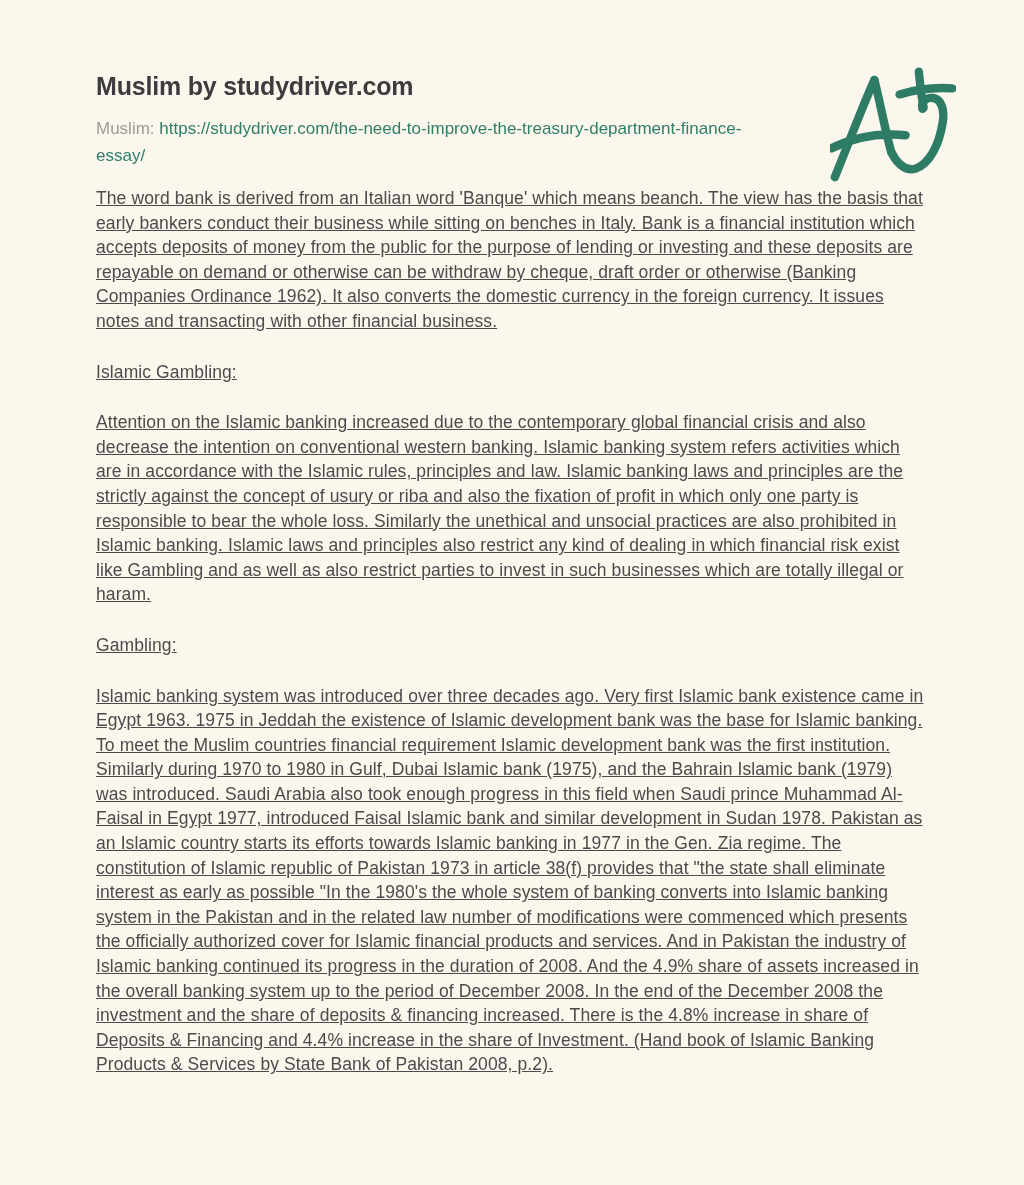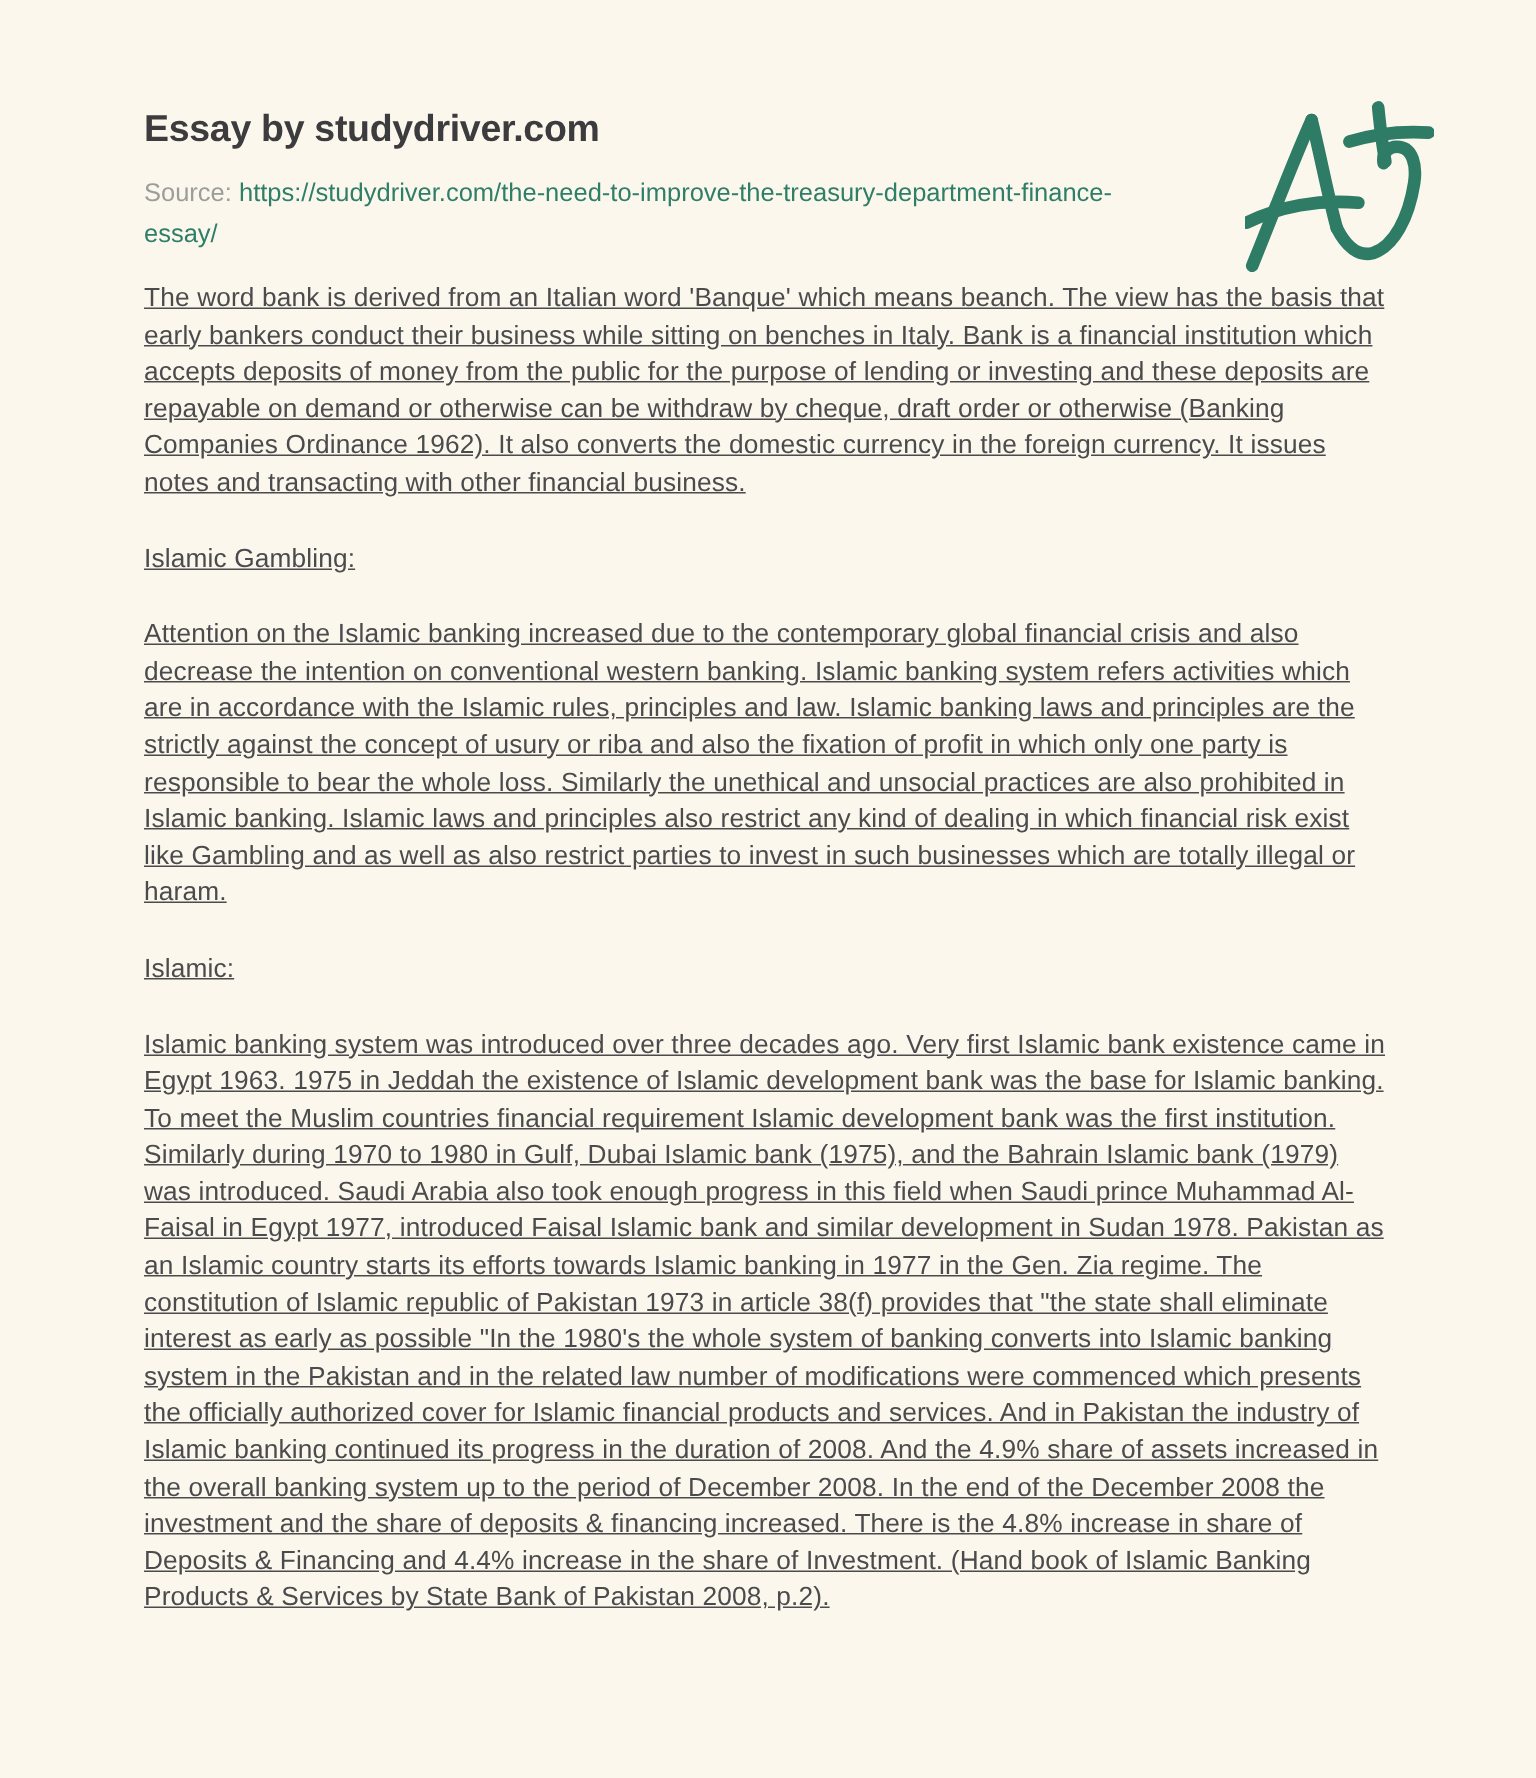--- a/index.html
+++ b/index.html
@@ -68,22 +68,22 @@
     text-decoration: underline;
   }
   .essay-body p.first { margin-top: 17px; }
 </style>
 </head>
 <body>
 
 <div class="page">
 
   <header>
-    <h1 class="site-title">Essay by studydriver.com</h1>
-    <p class="source-line"><span>Source:</span> <a class="source-url">https://studydriver.com/the-need-to-improve-the-treasury-department-finance-essay/</a></p>
+    <h1 class="site-title">Muslim by studydriver.com</h1>
+    <p class="source-line"><span>Muslim:</span> <a class="source-url">https://studydriver.com/the-need-to-improve-the-treasury-department-finance-essay/</a></p>
 
     <div class="logo">
       <svg viewBox="0 0 105 105" fill="none" xmlns="http://www.w3.org/2000/svg">
         <g stroke="#2e7c66" stroke-width="7" stroke-linecap="round" fill="none">
 
           <path d="M 4 101 C 15 74, 27 42, 37 20"></path>
 
           <path d="M 37 20 C 42 40, 46 62, 51 80"></path>
 
           <path d="M 1 77 C 19 68, 41 64, 63 66"></path>
@@ -99,19 +99,19 @@
   </header>
 
   <main class="essay-body">
 
     <p class="first">The word bank is derived from an Italian word 'Banque' which means beanch. The view has the basis that early bankers conduct their business while sitting on benches in Italy. Bank is a financial institution which accepts deposits of money from the public for the purpose of lending or investing and these deposits are repayable on demand or otherwise can be withdraw by cheque, draft order or otherwise (Banking Companies Ordinance 1962). It also converts the domestic currency in the foreign currency. It issues notes and transacting with other financial business.</p>
 
     <p>Islamic Gambling:</p>
 
     <p>Attention on the Islamic banking increased due to the contemporary global financial crisis and also decrease the intention on conventional western banking. Islamic banking system refers activities which are in accordance with the Islamic rules, principles and law. Islamic banking laws and principles are the strictly against the concept of usury or riba and also the fixation of profit in which only one party is responsible to bear the whole loss. Similarly the unethical and unsocial practices are also prohibited in Islamic banking. Islamic laws and principles also restrict any kind of dealing in which financial risk exist like Gambling and as well as also restrict parties to invest in such businesses which are totally illegal or haram.</p>
 
-    <p>Islamic:</p>
+    <p>Gambling:</p>
 
     <p>Islamic banking system was introduced over three decades ago. Very first Islamic bank existence came in Egypt 1963. 1975 in Jeddah the existence of Islamic development bank was the base for Islamic banking. To meet the Muslim countries financial requirement Islamic development bank was the first institution. Similarly during 1970 to 1980 in Gulf, Dubai Islamic bank (1975), and the Bahrain Islamic bank (1979) was introduced. Saudi Arabia also took enough progress in this field when Saudi prince Muhammad Al-Faisal in Egypt 1977, introduced Faisal Islamic bank and similar development in Sudan 1978. Pakistan as an Islamic country starts its efforts towards Islamic banking in 1977 in the Gen. Zia regime. The constitution of Islamic republic of Pakistan 1973 in article 38(f) provides that "the state shall eliminate interest as early as possible "In the 1980's the whole system of banking converts into Islamic banking system in the Pakistan and in the related law number of modifications were commenced which presents the officially authorized cover for Islamic financial products and services. And in Pakistan the industry of Islamic banking continued its progress in the duration of 2008. And the 4.9% share of assets increased in the overall banking system up to the period of December 2008. In the end of the December 2008 the investment and the share of deposits &amp; financing increased. There is the 4.8% increase in share of Deposits &amp; Financing and 4.4% increase in the share of Investment. (Hand book of Islamic Banking Products &amp; Services by State Bank of Pakistan 2008, p.2).</p>
 
   </main>
 
 </div>
 
 </body></html>

